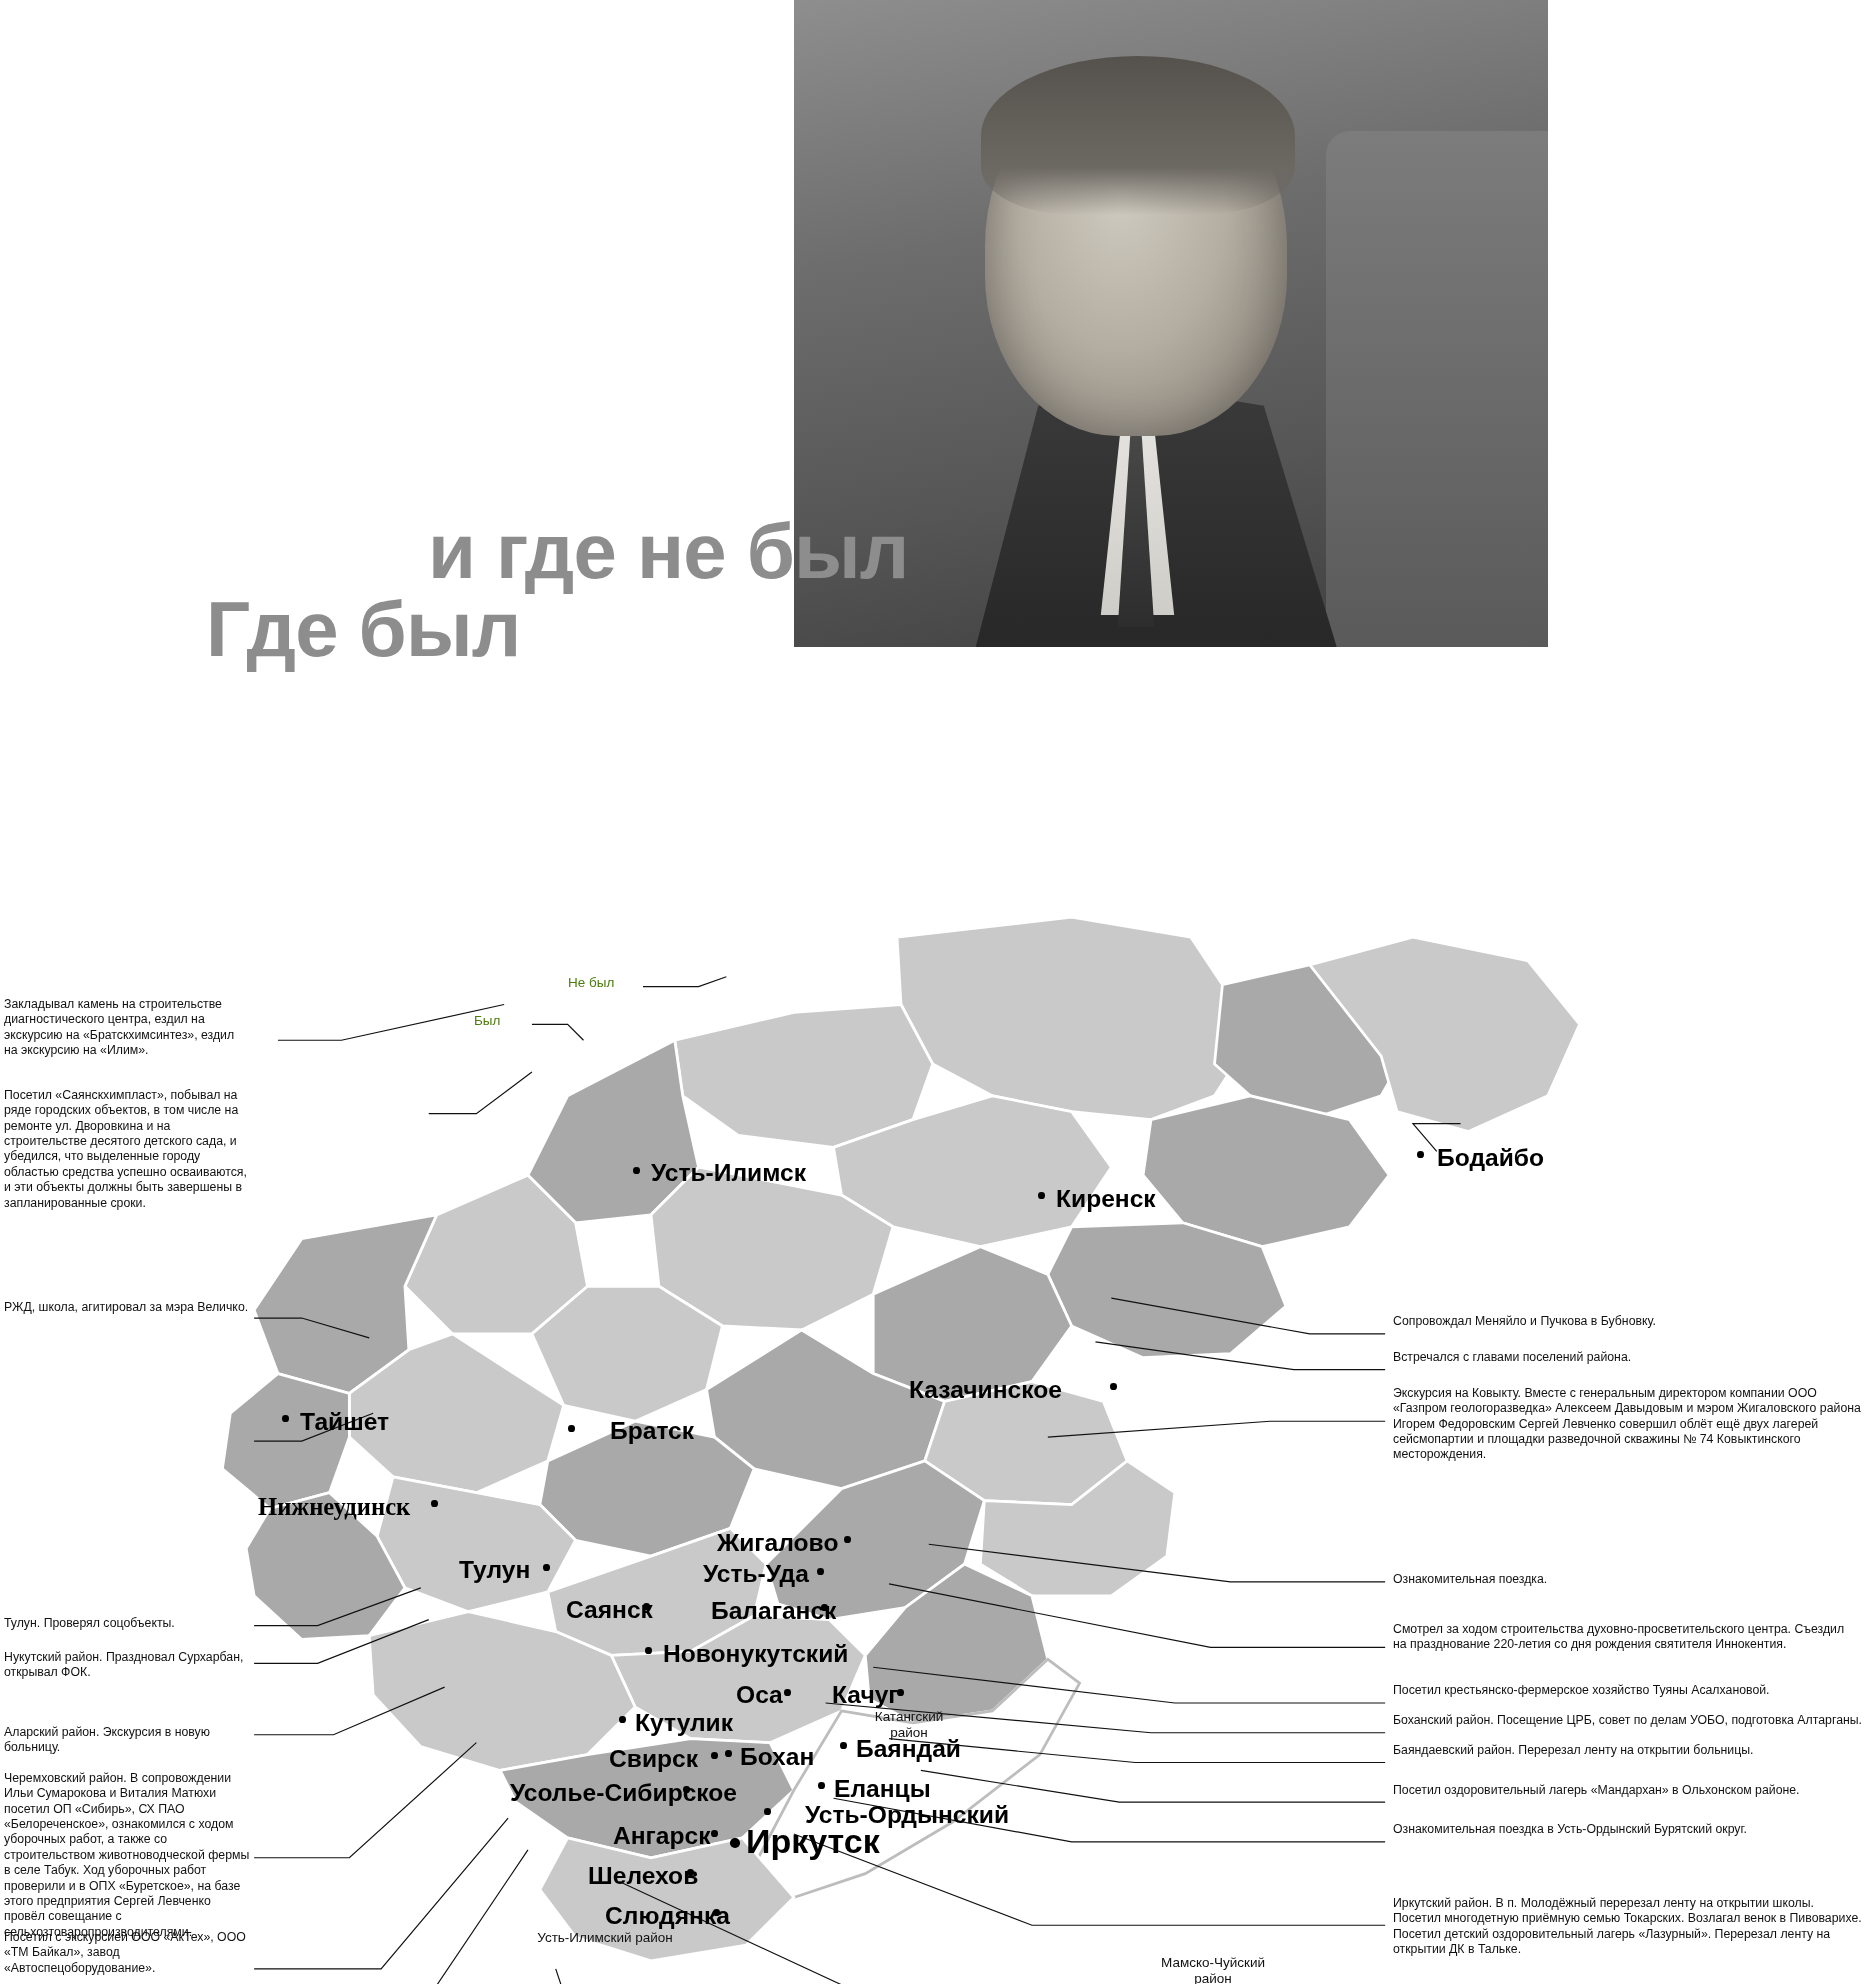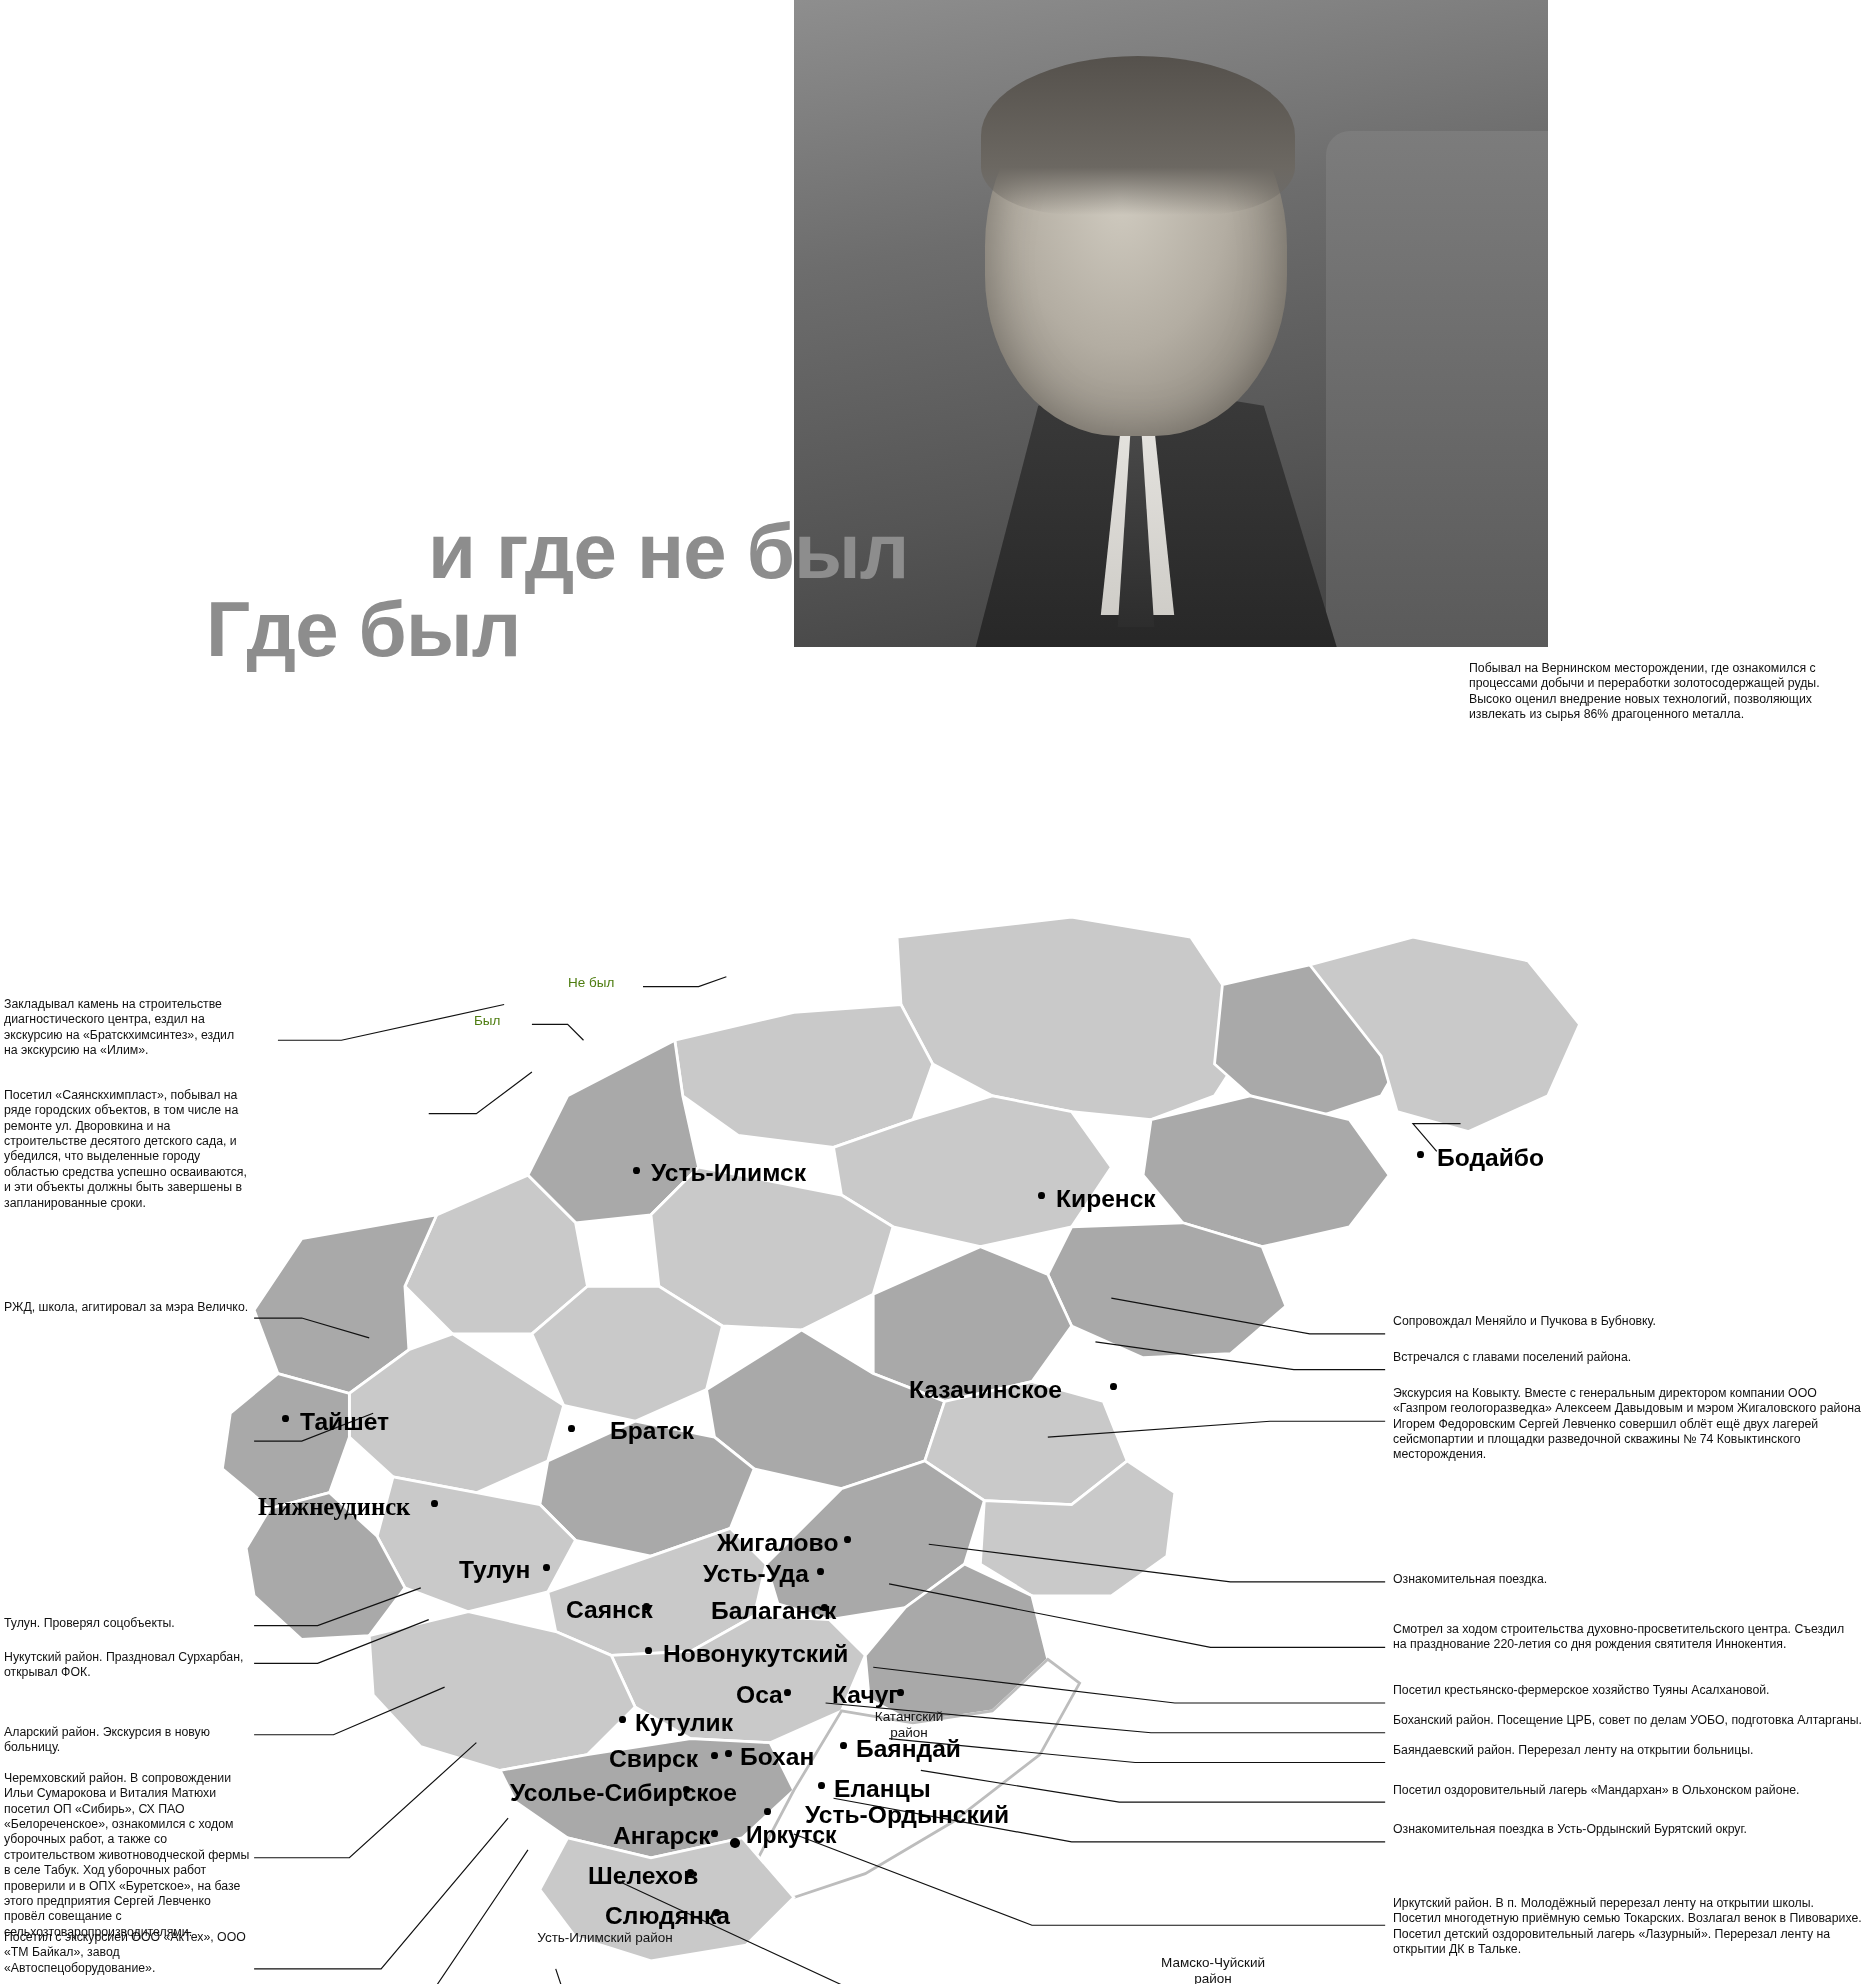--- a/index.html
+++ b/index.html
@@ -250,21 +250,21 @@
 
     <div class="city lg" style="left:805px; top:983px;">Усть-Ордынский</div>
     <div class="dot" style="left:764px; top:990px;"></div>
 
     <div class="city lg" style="left:613px; top:1004px;">Ангарск</div>
     <div class="dot" style="left:711px; top:1012px;"></div>
 
     <div class="city lg" style="left:588px; top:1044px;">Шелехов</div>
     <div class="dot" style="left:687px; top:1051px;"></div>
 
-    <div class="city xl" style="left:746px; top:1004px; font-size:23px;">Иркутск</div>
+    <div class="city xl" style="left:746px; top:1004px; font-size:34px;">Иркутск</div>
     <div class="dot" style="left:730px; top:1020px; width:9.5px; height:9.5px;"></div>
 
     <div class="city lg" style="left:605px; top:1084px;">Слюдянка</div>
     <div class="dot" style="left:713px; top:1091px;"></div>
 
     <div class="note" style="left:4px; top:179px; width:246px;">Закладывал камень на строительстве диагностического центра, ездил на экскурсию на «Братскхимсинтез», ездил на экскурсию на «Илим».</div>
     <div class="note" style="left:4px; top:270px; width:246px;">Посетил «Саянскхимпласт», побывал на ряде городских объектов, в том числе на ремонте ул. Дворовкина и на строительстве десятого детского сада, и убедился, что выделенные городу областью средства успешно осваиваются, и эти объекты должны быть завершены в запланированные сроки.</div>
     <div class="note" style="left:4px; top:482px; width:246px;">РЖД, школа, агитировал за мэра Величко.</div>
     <div class="note" style="left:4px; top:798px; width:246px;">Тулун. Проверял соцобъекты.</div>
     <div class="note" style="left:4px; top:832px; width:246px;">Нукутский район. Праздновал Сурхарбан, открывал ФОК.</div>
@@ -279,16 +279,15 @@
     <div class="note" style="left:1393px; top:804px; width:468px;">Смотрел за ходом строительства духовно-просветительского центра. Съездил на празднование 220-летия со дня рождения святителя Иннокентия.</div>
     <div class="note" style="left:1393px; top:865px; width:472px;">Посетил крестьянско-фермерское хозяйство Туяны Асалхановой.</div>
     <div class="note" style="left:1393px; top:895px; width:476px;">Боханский район. Посещение ЦРБ, совет по делам УОБО, подготовка Алтарганы.</div>
     <div class="note" style="left:1393px; top:925px; width:472px;">Баяндаевский район. Перерезал ленту на открытии больницы.</div>
     <div class="note" style="left:1393px; top:965px; width:472px;">Посетил оздоровительный лагерь «Мандархан» в Ольхонском районе.</div>
     <div class="note" style="left:1393px; top:1004px; width:472px;">Ознакомительная поездка в Усть-Ордынский Бурятский округ.</div>
     <div class="note" style="left:1393px; top:1078px; width:472px;">Иркутский район. В п. Молодёжный перерезал ленту на открытии школы. Посетил многодетную приёмную семью Токарских. Возлагал венок в Пивоварихе. Посетил детский оздоровительный лагерь «Лазурный». Перерезал ленту на открытии ДК в Тальке.</div>
 
   </div>
 
-  <div class="note" style="position:absolute; left:1469px; top:661px; width:381px;">Побывал на Вернинском месторождении, где ознакомился с процессами добычи и переработки золотосодержащей руды. Высоко оценил внедрение новых технологий, позволяющих извлекать из сырья 86% драгоценного металла.</div>
 
 </div>
 
 
 </body></html>

